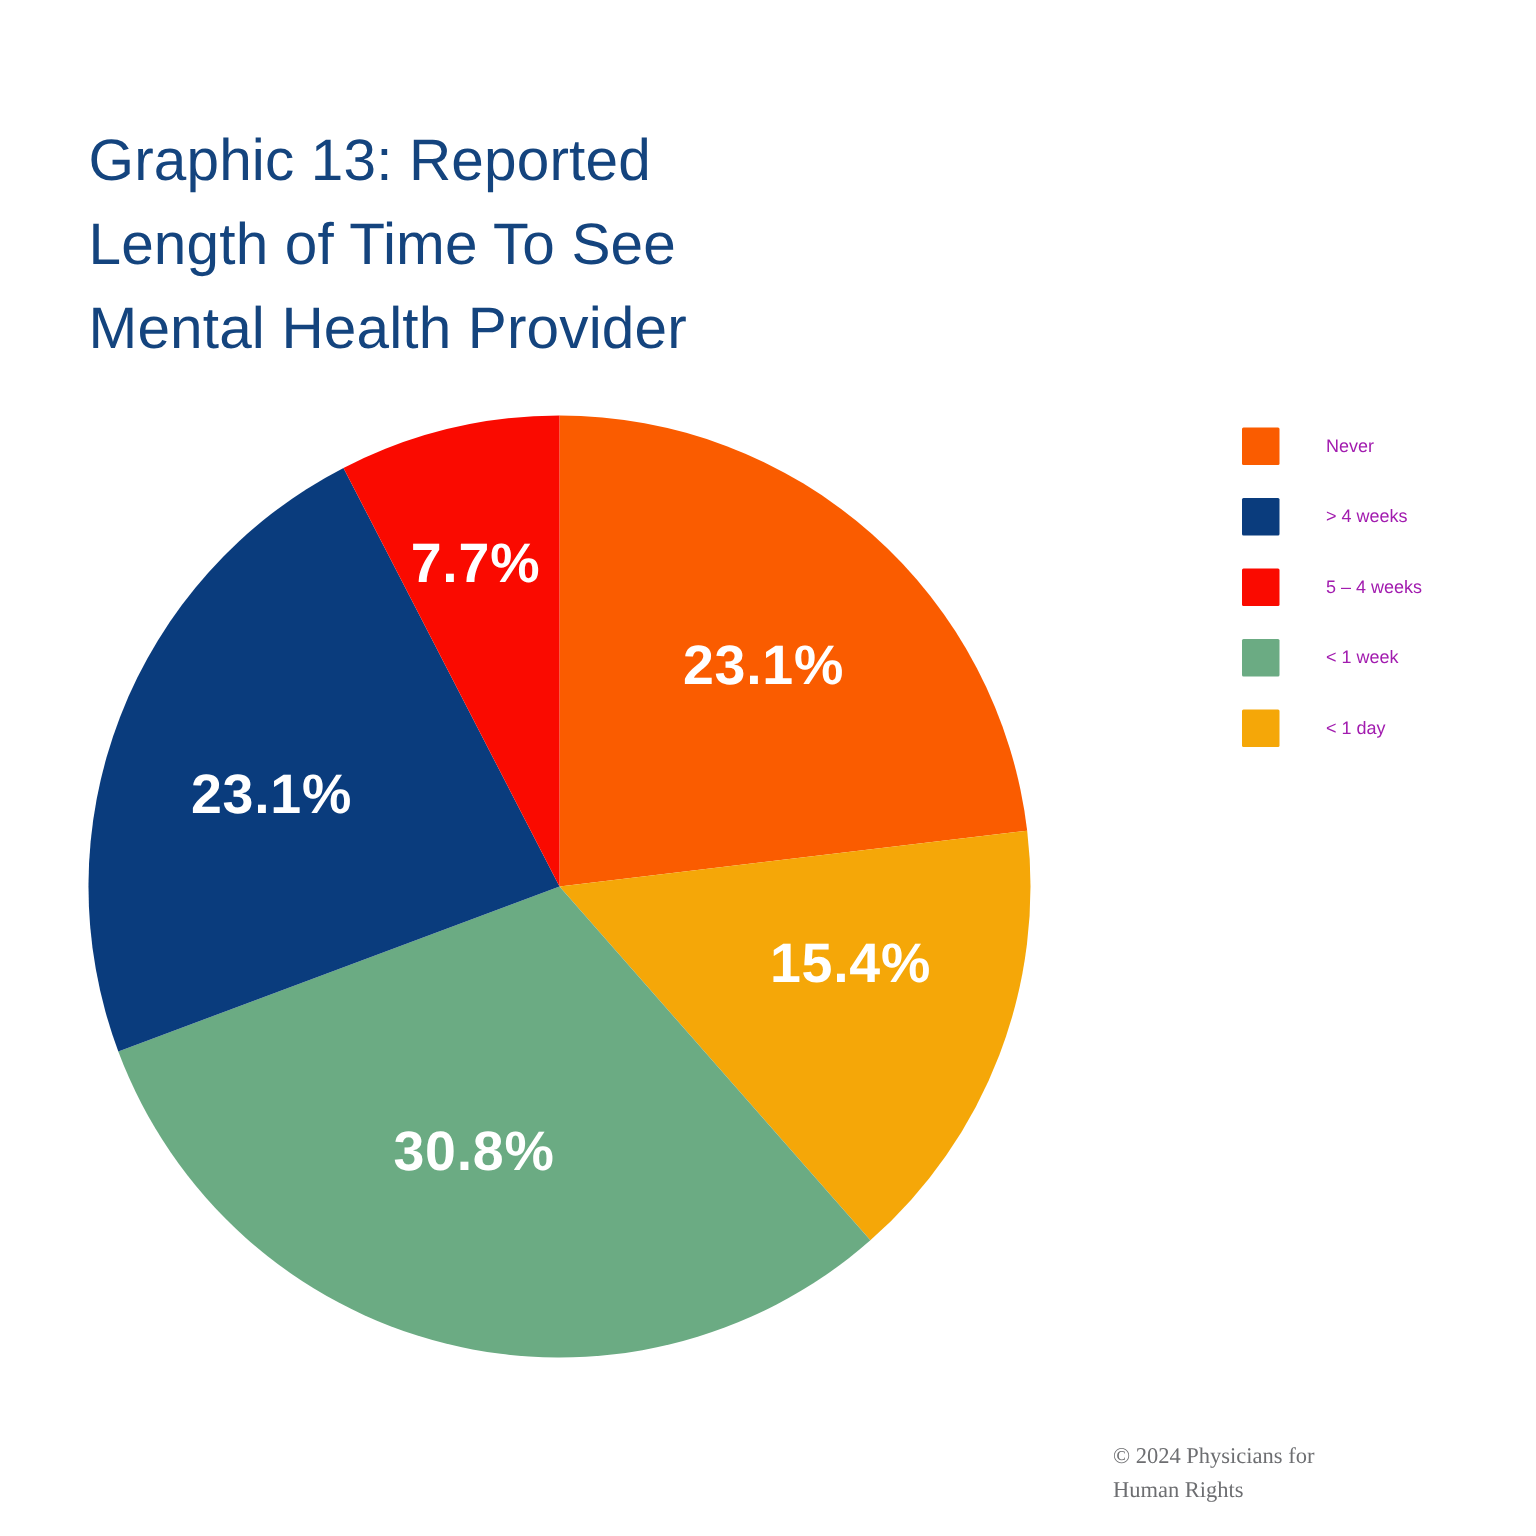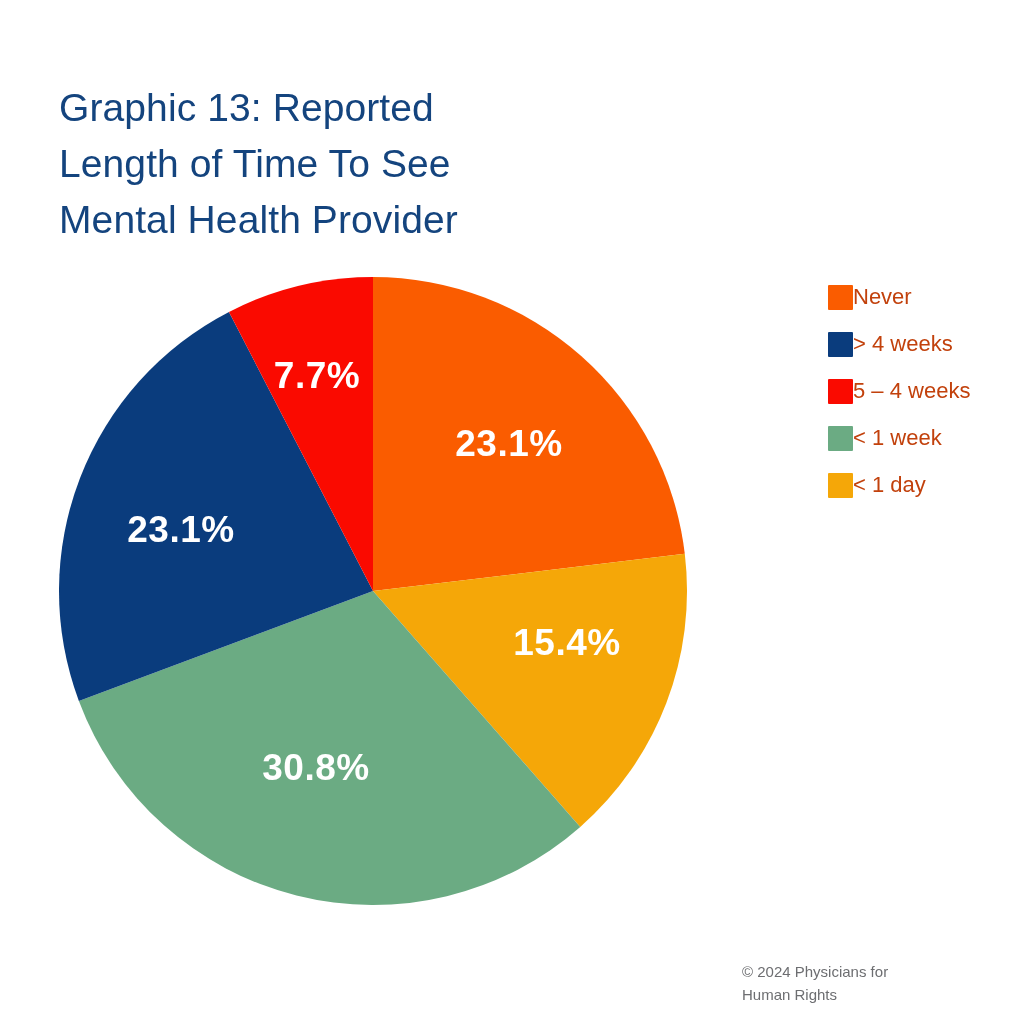--- a/index.html
+++ b/index.html
@@ -67,37 +67,37 @@
     height: 24px;
     margin-bottom: 23px;
   }
   .legend-swatch {
     width: 25px;
     height: 25px;
     flex: 0 0 25px;
     border-radius: 1px;
   }
   .legend-label {
-    margin-left: 0;
+    margin-left: 31px;
     font-family: "Liberation Sans", sans-serif;
-    font-size: 22px;
+    font-size: 12px;
     font-weight: 400;
-    color: #c2410c;
+    color: #a21caf;
     white-space: nowrap;
     line-height: 1;
   }
 
   
   #copyright {
     position: absolute;
     right: 62px;
     top: 960px;
     width: 220px;
     text-align: left;
-    font-family: Liberation Sans, sans-serif;
+    font-family: Liberation Serif, serif;
     font-size: 15px;
     color: #6D6E71;
     line-height: 23px;
     white-space: pre-line;
   }
 </style>
 </head>
 <body>
 
 <div id="chart-title">Graphic 13: Reported

